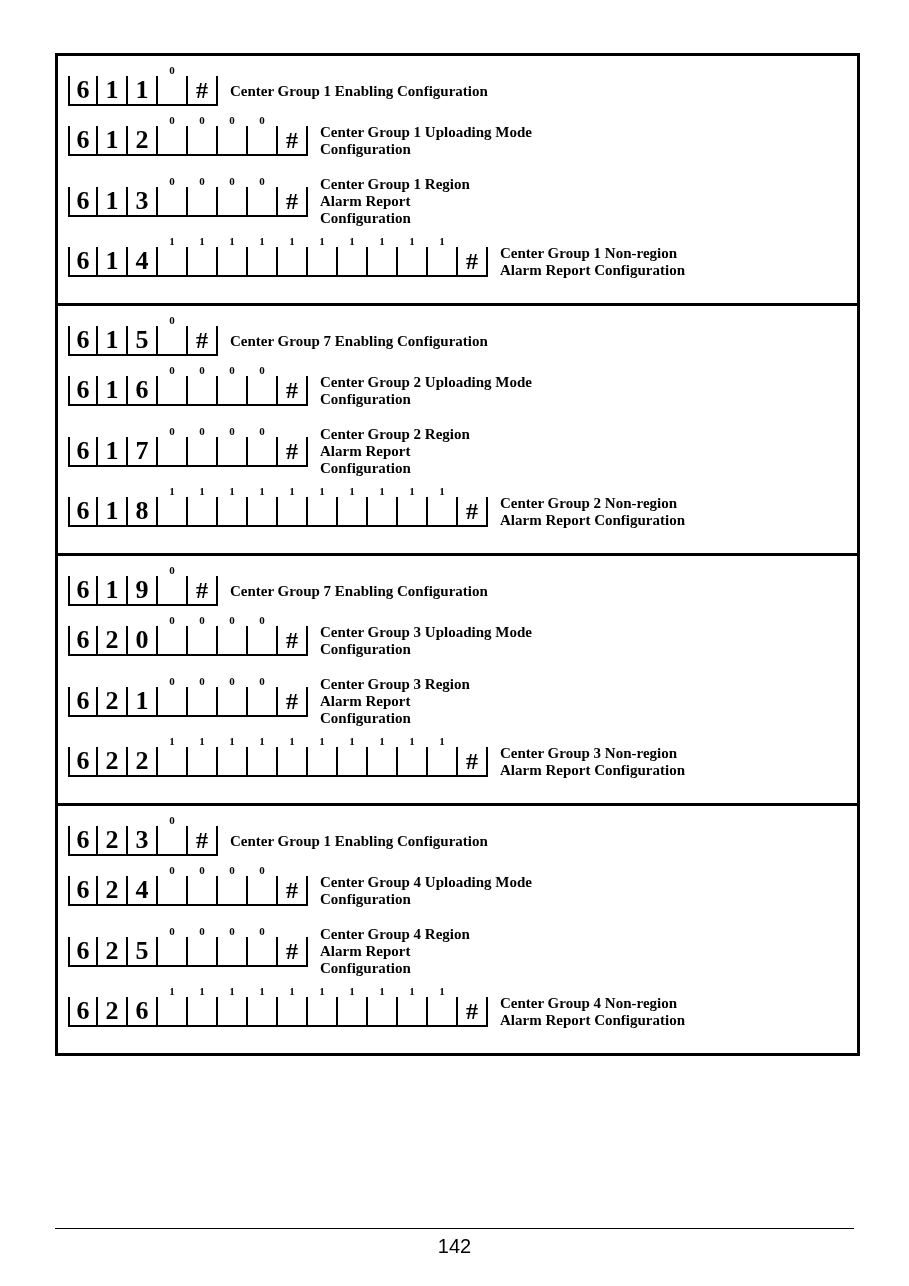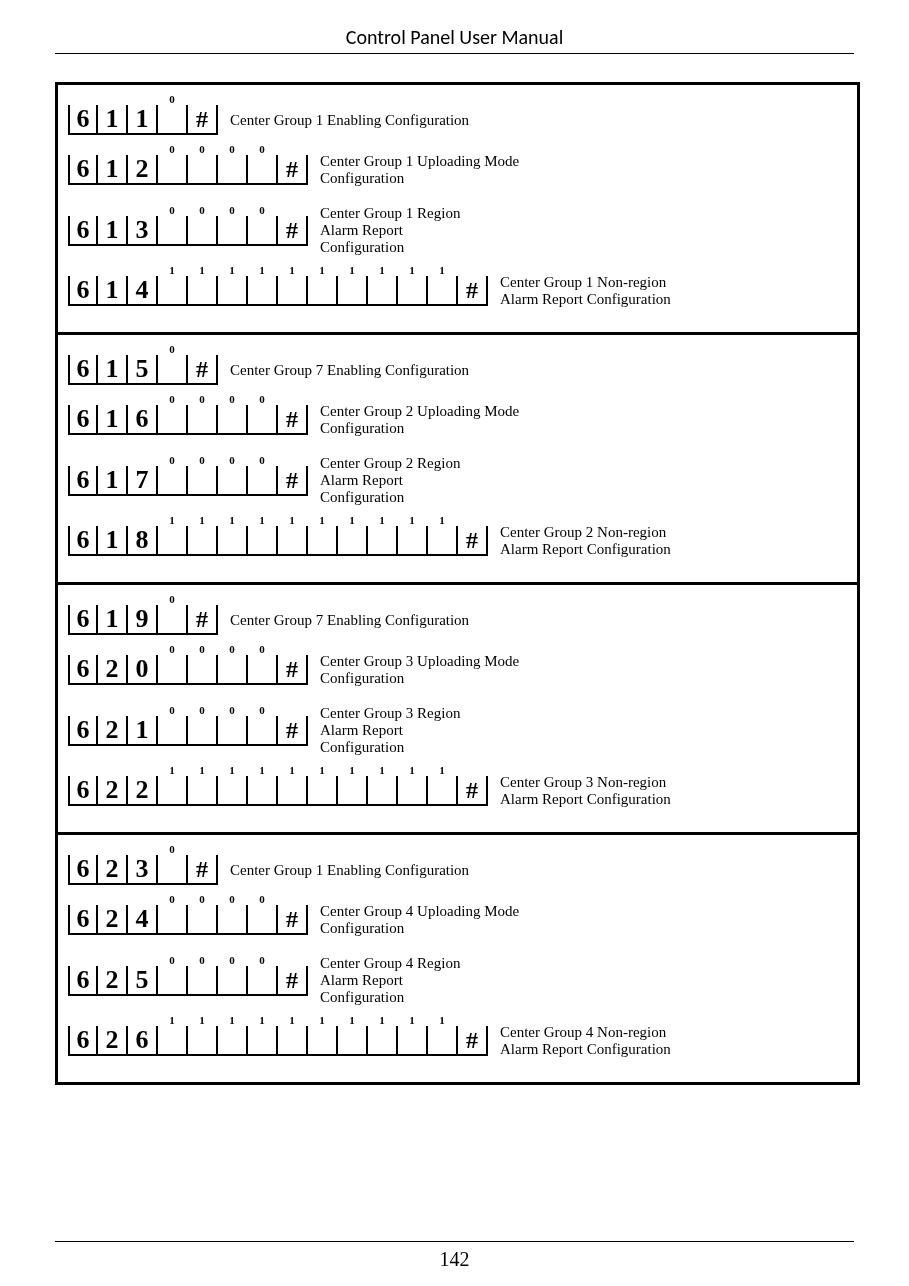--- a/index.html
+++ b/index.html
@@ -12,23 +12,23 @@
     position:relative;
   }
   .header {
     text-align:center;
     font-family:Calibri, Arial, sans-serif;
     font-size:20px;
     padding-bottom:4px;
     border-bottom:1px solid #000;
   }
   .footer {
-    position:absolute; left:0; right:0; bottom:15px;
+    position:absolute; left:0; right:0; bottom:28px;
     text-align:center;
-    font-family:Liberation Serif, serif;
+    font-family:Liberation Sans, sans-serif;
     font-size:20px;
   }
   .footer::before {
     content:""; display:block; width:799px; margin:0 auto 6px auto;
     border-top:1px solid #000;
   }
   .outer {
     margin-top:28px;
     border:3px solid #000;
     width:100%;
@@ -57,30 +57,29 @@
     font-size:26px; font-weight:bold; line-height:28px;
   }
   .hash {
     font-size:24px; font-weight:bold; line-height:28px;
   }
   .sup {
     position:absolute; top:-12px; left:0; right:0;
     font-size:11px; font-weight:bold; text-align:center;
   }
   .desc {
-    margin-left:12px; font-size:15px; font-weight:normal;
+    margin-left:12px; font-size:15px; font-weight:bold;
     line-height:17px;
   }
   .desc.c { text-align:left; }
 </style>
 </head>
 <body>
 
 <div class="page">
-  <div class="header">Control Panel User Manual</div>
 
   <div class="outer" id="outer">
       <div class="sec">
         <div class="row">
           <div class="cells">
             <div class="cell big">6</div>
             <div class="cell big">1</div>
             <div class="cell big">1</div>
             <div class="cell">
               <div class="sup">0</div>

